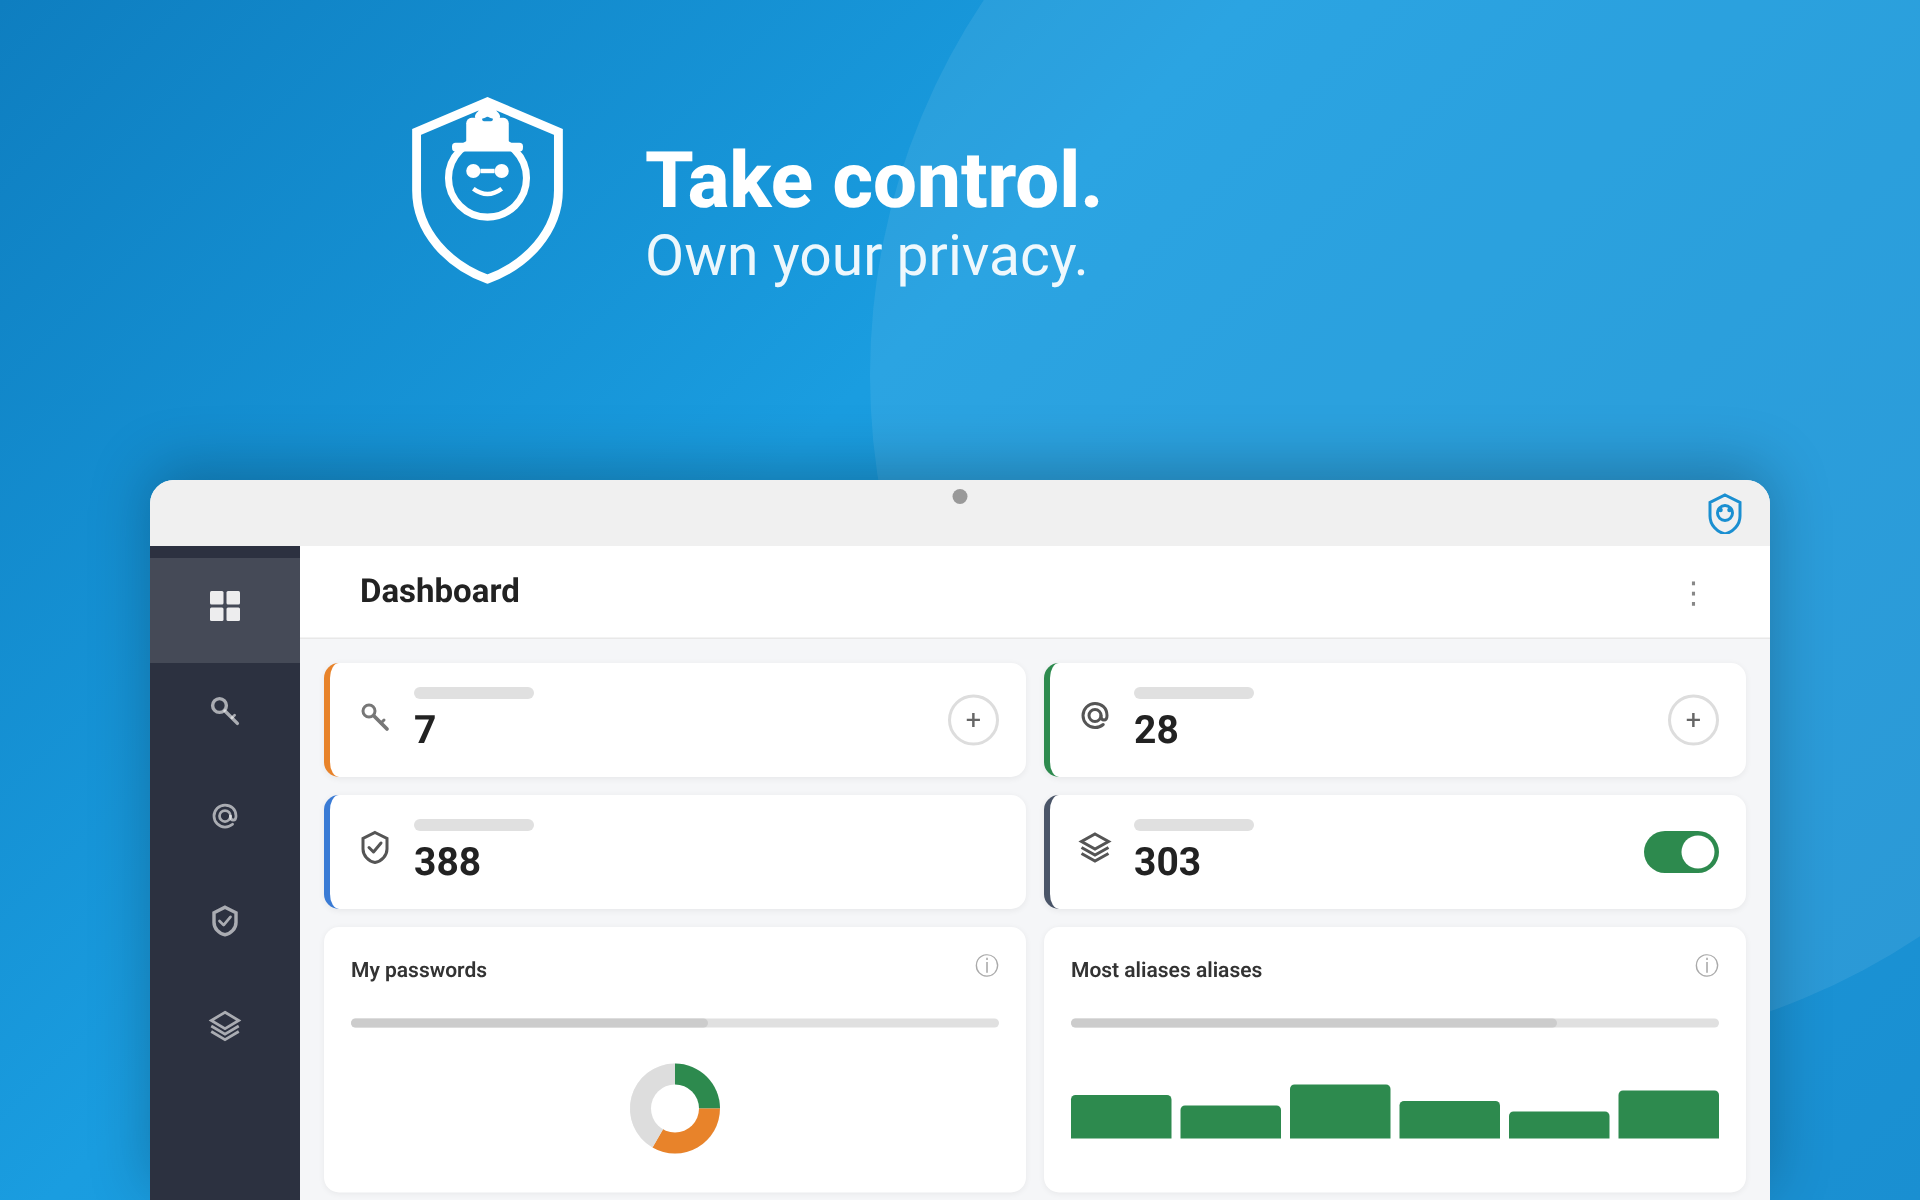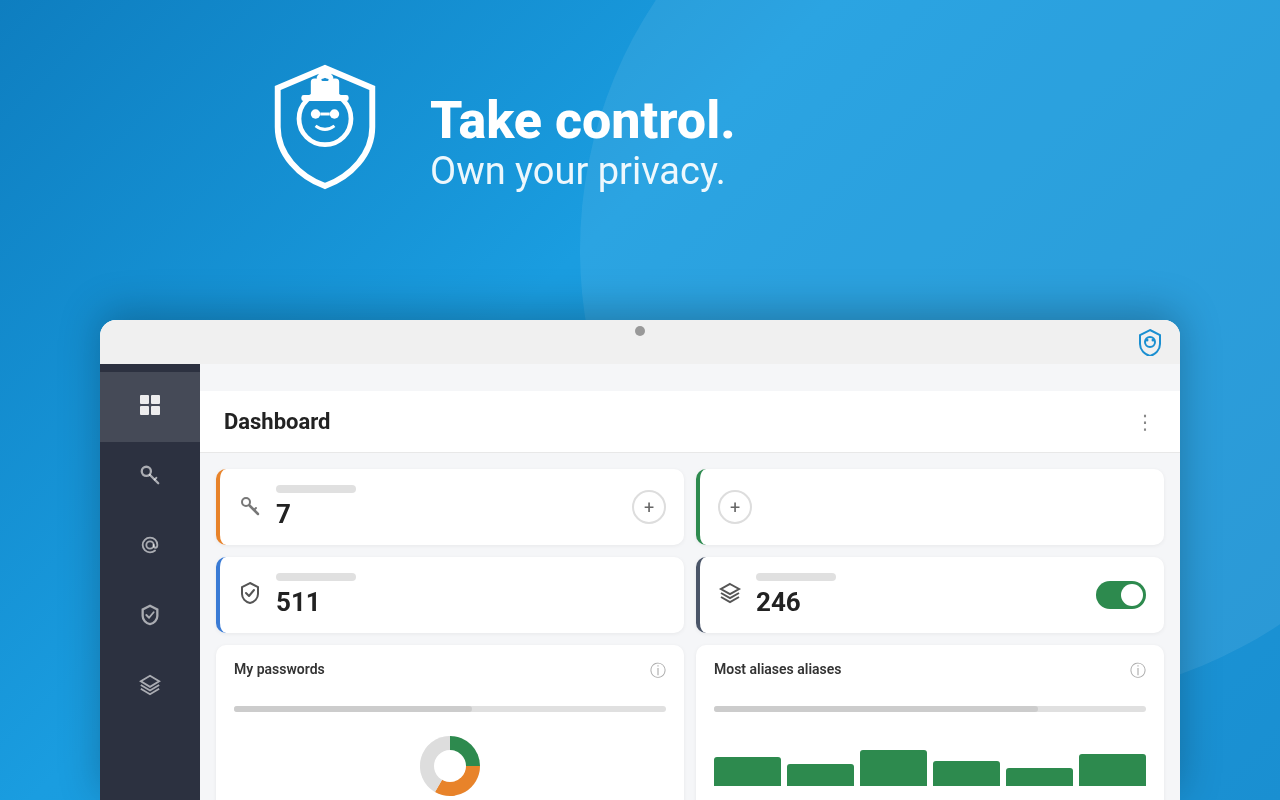--- a/index.html
+++ b/index.html
@@ -144,26 +144,25 @@
 
     
     .dashboard {
       flex: 1;
       background: #f5f6f8;
       overflow-y: auto;
     }
 
     .dashboard-header {
       background: #fff;
-      padding: 18px 24px;
+      padding: 18px 40px;
       display: flex;
       align-items: center;
       justify-content: space-between;
       border-bottom: 1px solid #e8e8e8;
-      margin-top: 27px;
     }
 
     .dashboard-title {
       font-size: 22px;
       font-weight: 700;
       color: #222;
     }
 
     .dashboard-more {
       color: #888;
@@ -274,21 +273,21 @@
     .widget-card {
       background: #fff;
       border-radius: 10px;
       padding: 16px 18px;
       box-shadow: 0 1px 4px rgba(0,0,0,0.06);
       min-height: 120px;
     }
 
     .widget-header {
       display: flex;
-      align-items: flex-start;
+      align-items: flex-end;
       justify-content: space-between;
       margin-bottom: 24px;
     }
 
     .widget-title {
       font-size: 14px;
       font-weight: 600;
       color: #333;
     }
 
@@ -469,50 +468,62 @@
               </span>
               <div class="stat-info">
                 <div class="stat-label-bar"></div>
                 <span class="stat-value">7</span>
               </div>
             </div>
             <div class="stat-action">+</div>
           </div>
 
           <div class="stat-card green">
+            <div class="stat-left">
+              <span class="stat-icon">
+                <svg width="24" height="24" viewBox="0 0 24 24" fill="none">
+                  <circle cx="12" cy="12" r="4" stroke="#555" stroke-width="2" fill="none"></circle>
+                  <path d="M16 12 C16 16 20 16 20 12 C20 7 16.4 4 12 4 C7.6 4 4 7.6 4 12 C4 16.4 7.6 20 12 20 C14 20 16 19.3 17.5 18" stroke="#555" stroke-width="2" fill="none" stroke-linecap="round"></path>
+                </svg>
+              </span>
+              <div class="stat-info">
+                <div class="stat-label-bar"></div>
+                <span class="stat-value">28</span>
+              </div>
+            </div>
             <div class="stat-action">+</div>
           </div>
 
           <div class="stat-card blue">
             <div class="stat-left">
               <span class="stat-icon">
                 <svg width="24" height="24" viewBox="0 0 24 24" fill="none">
                   <path d="M12 2 L20 6 L20 13 C20 17.4 16.4 21.2 12 22 C7.6 21.2 4 17.4 4 13 L4 6 Z" stroke="#555" stroke-width="2" fill="none"></path>
                   <path d="M8 12 L11 15 L16 9" stroke="#555" stroke-width="2" stroke-linecap="round" stroke-linejoin="round"></path>
                 </svg>
               </span>
               <div class="stat-info">
                 <div class="stat-label-bar"></div>
-                <span class="stat-value">511</span>
+                <span class="stat-value">388</span>
               </div>
             </div>
           </div>
 
           <div class="stat-card dark">
             <div class="stat-left">
               <span class="stat-icon">
                 <svg width="24" height="24" viewBox="0 0 24 24" fill="none">
                   <path d="M12 3 L21 8 L12 13 L3 8 Z" stroke="#555" stroke-width="2" fill="none"></path>
                   <path d="M3 12 L12 17 L21 12" stroke="#555" stroke-width="2"></path>
                   <path d="M3 16 L12 21 L21 16" stroke="#555" stroke-width="2"></path>
                 </svg>
               </span>
               <div class="stat-info">
                 <div class="stat-label-bar"></div>
-                <span class="stat-value">246</span>
+                <span class="stat-value">303</span>
               </div>
             </div>
             <div class="stat-toggle"></div>
           </div>
 
         </div>
 
         <div class="widgets-grid">
 
           <div class="widget-card">

